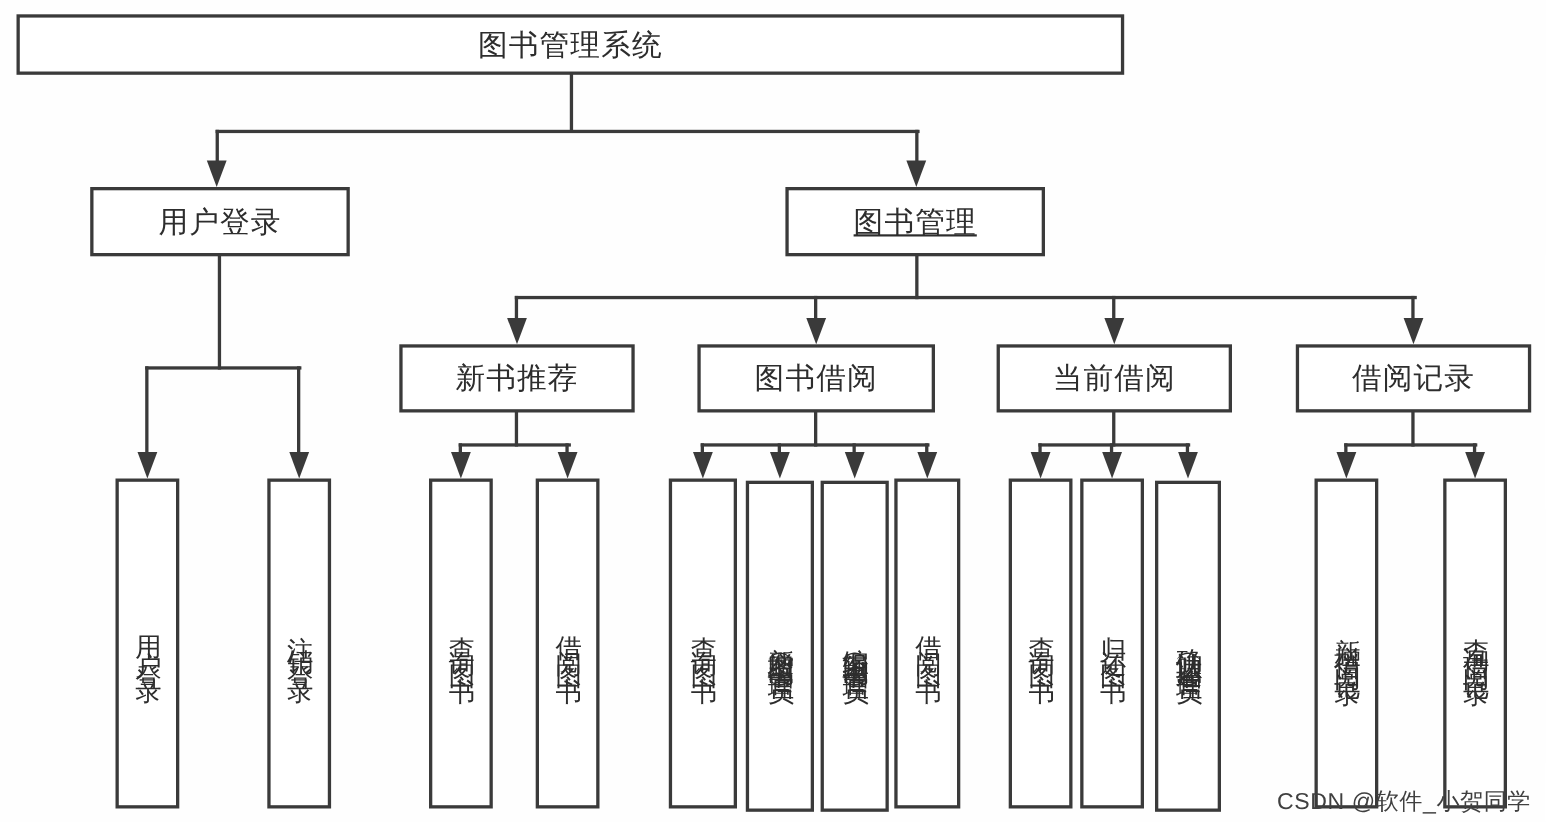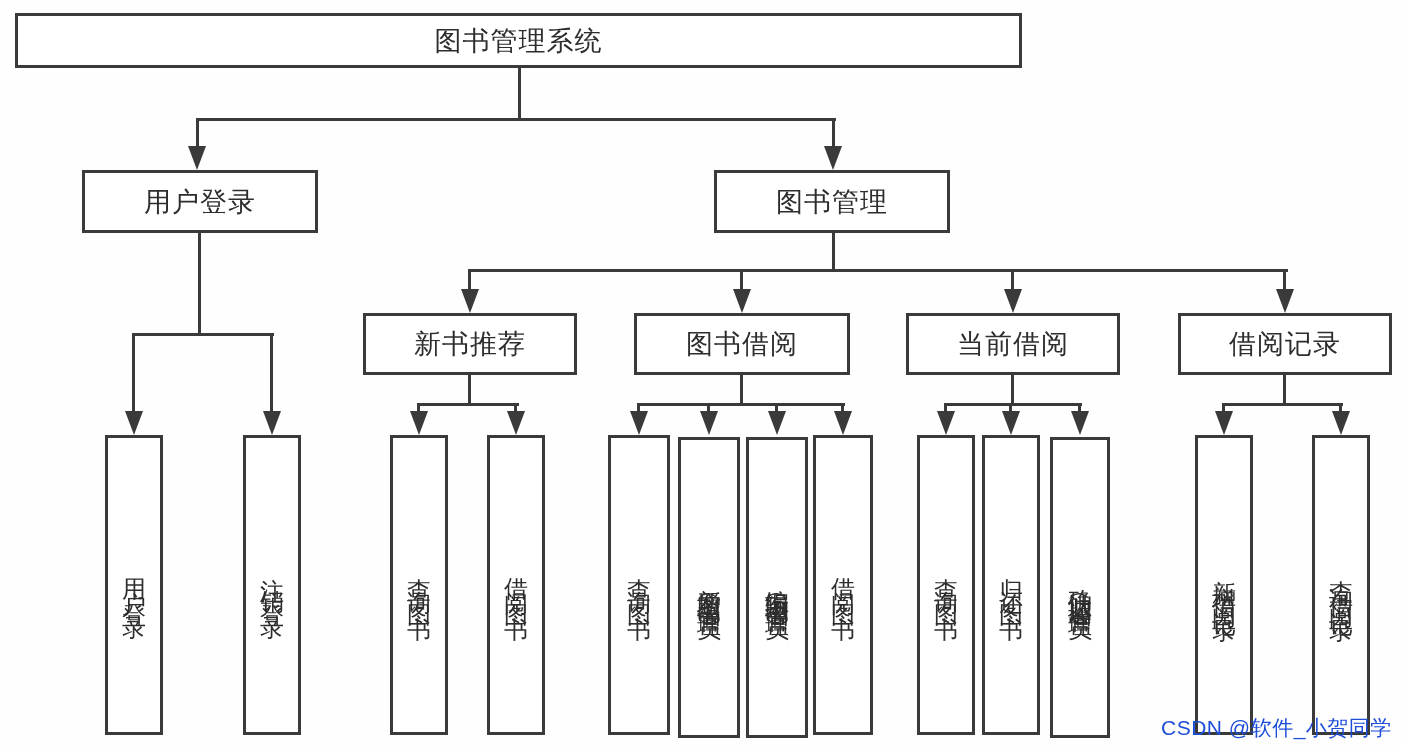--- a/index.html
+++ b/index.html
@@ -37,21 +37,21 @@
   .arrow{
     position:absolute;width:0;height:0;
     border-left:9px solid transparent;
     border-right:9px solid transparent;
     border-top:24px solid #3a3a3a;
   }
   #watermark{
     position:absolute;
     left:1161px;top:714px;
     font-size:21px;
-    color:#1d4ed8;
+    color:#404040;
     letter-spacing:0.5px;
     white-space:nowrap;
     z-index:9;
   }
 </style>
 </head>
 <body>
 
 <div id="canvas">
 
@@ -62,21 +62,21 @@
   <div class="ln" style="left:518px;top:66px;width:3px;height:54px;"></div>
   <div class="ln" style="left:196px;top:118px;width:640px;height:3px;"></div>
   <div class="ln" style="left:196px;top:118px;width:3px;height:30px;"></div>
   <div class="arrow" style="left:188px;top:146px;"></div>
   <div class="ln" style="left:832px;top:118px;width:3px;height:30px;"></div>
   <div class="arrow" style="left:824px;top:146px;"></div>
 
   <div class="hbox" style="left:82px;top:170px;width:236px;height:63px;">
     <span class="label">用户登录</span>
   </div>
-  <div class="hbox" style="left:714px;top:170px;width:236px;height:63px;">
+  <div class="hbox" style="left:714px;top:170px;width:236px;height:63px;text-decoration:underline;">
     <span class="label">图书管理</span>
   </div>
 
   <div class="ln" style="left:198px;top:231px;width:3px;height:105px;"></div>
   <div class="ln" style="left:132px;top:333px;width:142px;height:3px;"></div>
   <div class="ln" style="left:132px;top:333px;width:3px;height:80px;"></div>
   <div class="arrow" style="left:125px;top:411px;"></div>
   <div class="ln" style="left:270px;top:333px;width:3px;height:80px;"></div>
   <div class="arrow" style="left:263px;top:411px;"></div>
 

